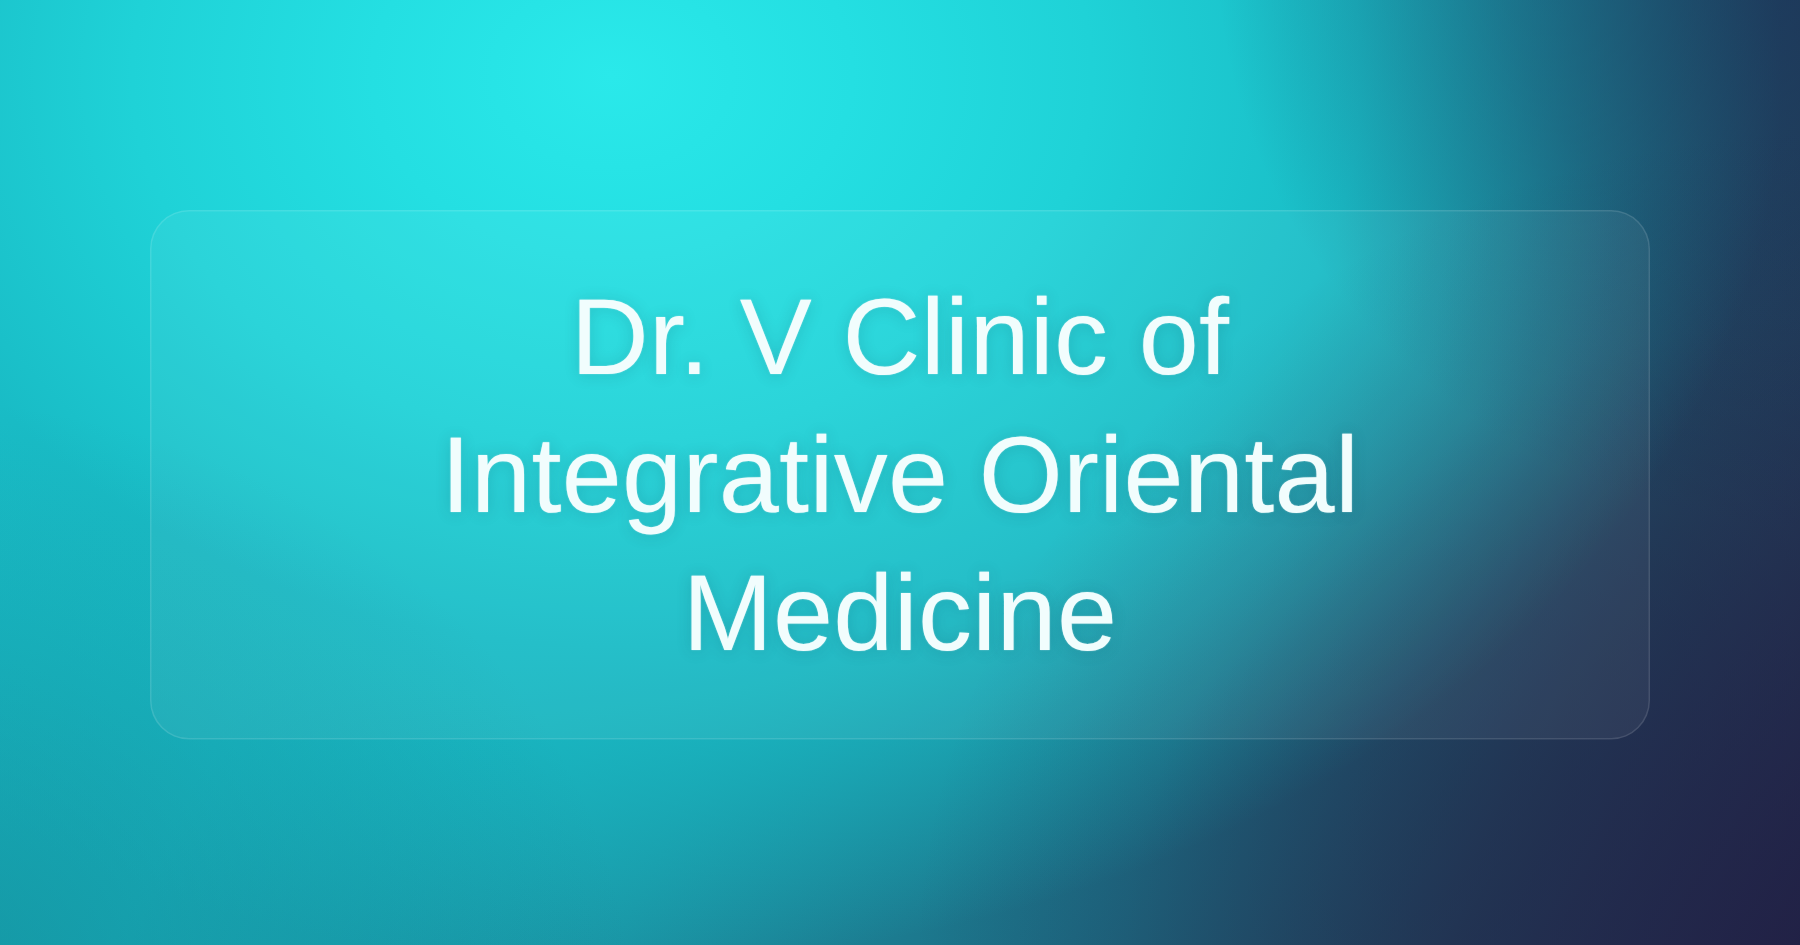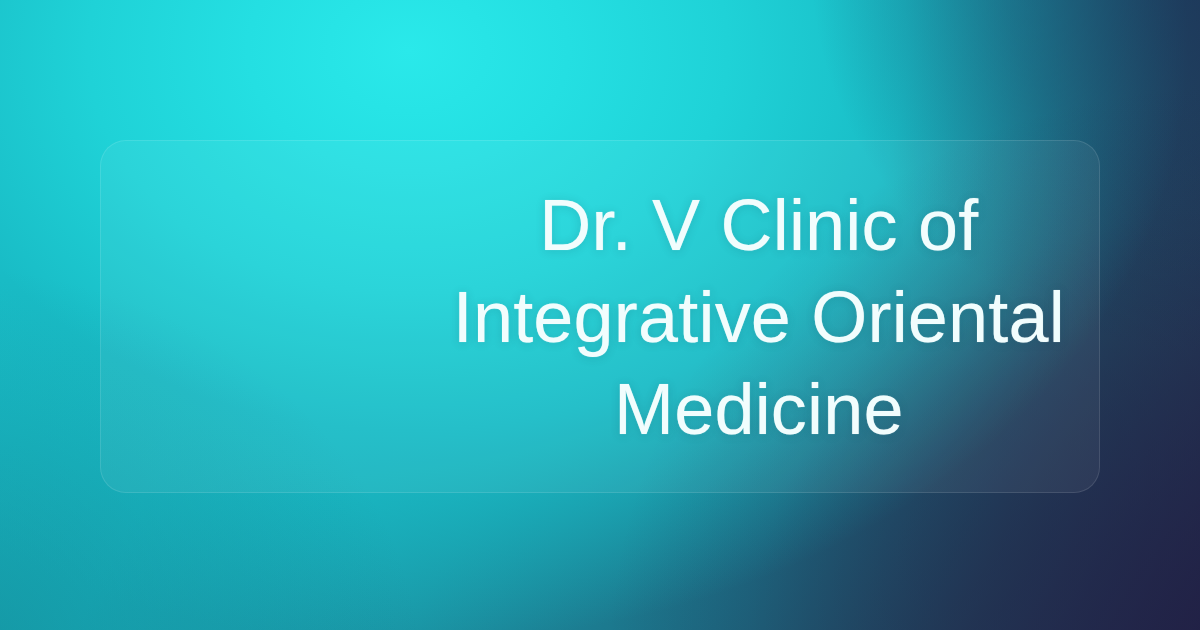--- a/index.html
+++ b/index.html
@@ -83,21 +83,21 @@
     position: absolute;
     left: 100px;
     top: 140px;
     width: 1000px;
     height: 353px;
     border-radius: 26px;
     background: rgba(255, 255, 255, 0.055);
     border: 1px solid rgba(255, 255, 255, 0.115);
     display: flex;
     align-items: center;
-    justify-content: flex-end;
+    justify-content: center;
     padding: 0 34px;
   }
 
   
   #card-title {
     color: #f1fdfd;
     font-family: "Liberation Sans", sans-serif;
     font-size: 72px;
     line-height: 92px;
     font-weight: 400;

